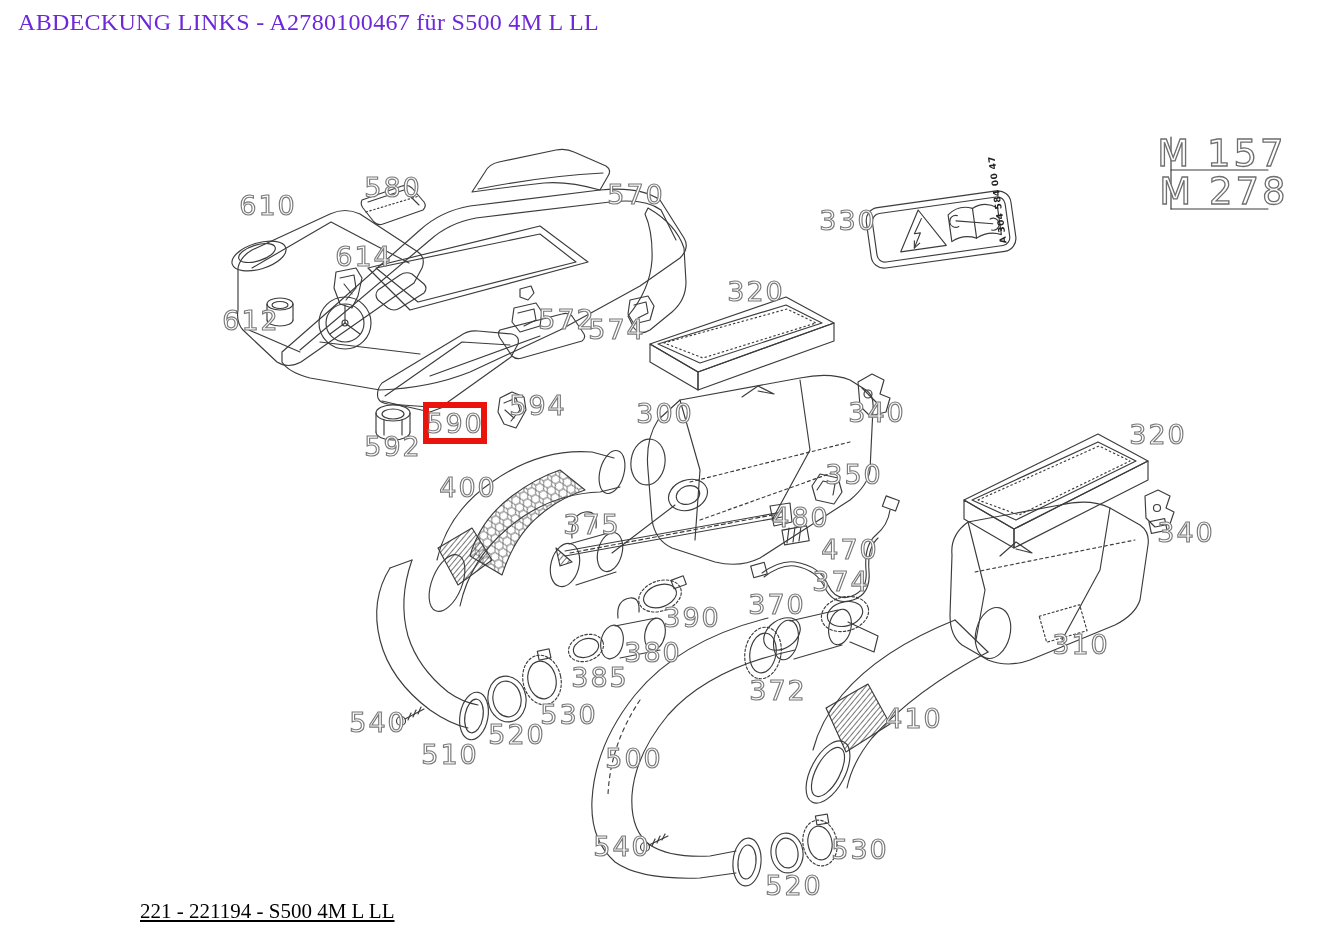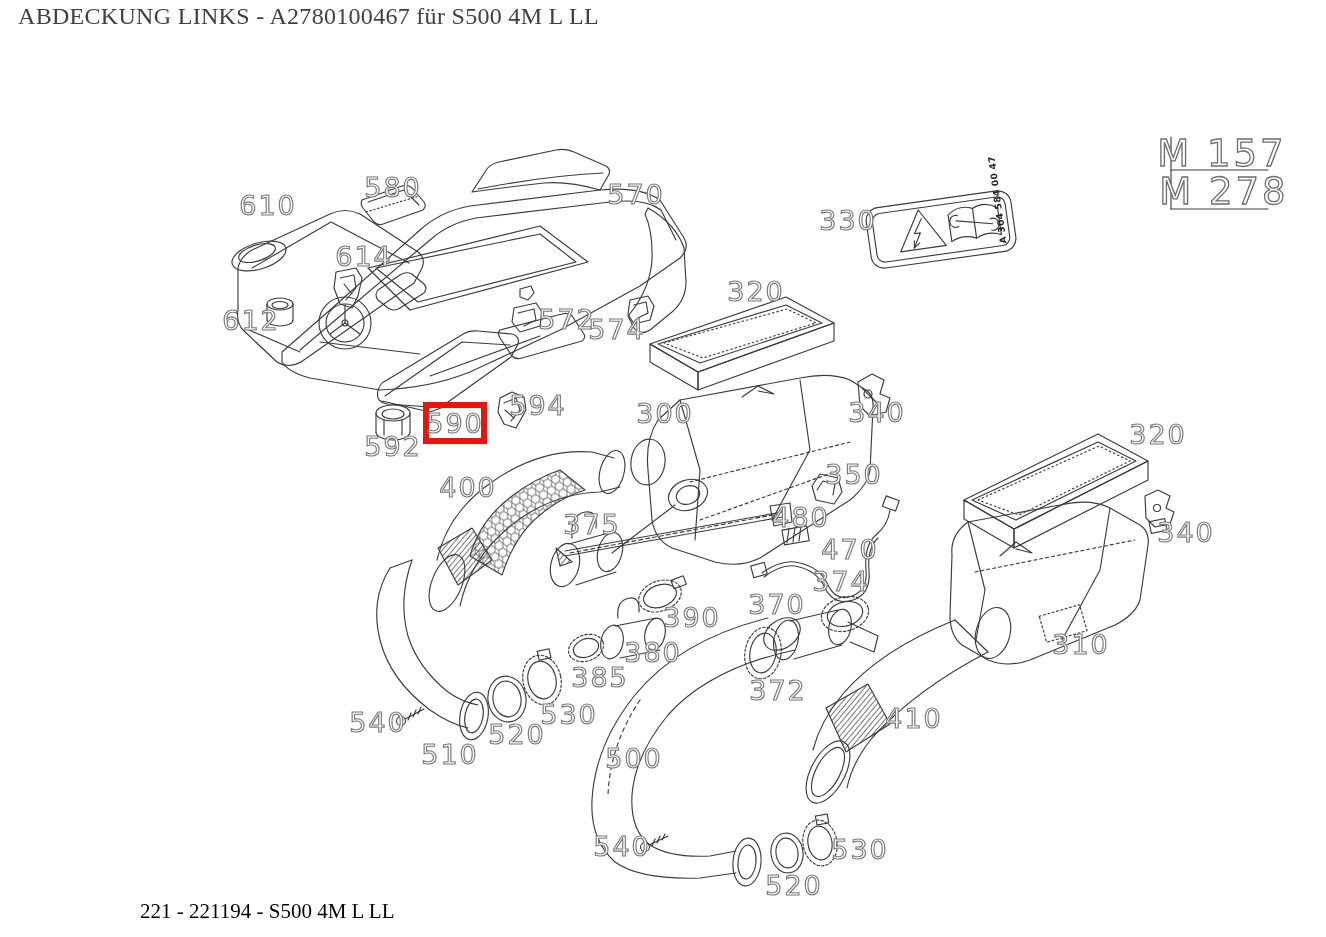--- a/index.html
+++ b/index.html
@@ -1,19 +1,19 @@
 <!DOCTYPE html>
 <html><head>
 <meta charset="utf-8">
 <style>
   html,body{margin:0;padding:0;background:#ffffff;}
   .page{position:relative;width:1326px;height:937px;background:#ffffff;overflow:hidden;
         font-family:"Liberation Serif", serif;}
-  .title{position:absolute;top:3px;left:18px;font-size:24px;color:#404040;letter-spacing:0.3px;white-space:nowrap;}
-  .footer{position:absolute;top:899px;left:140px;font-size:21px;color:#000;white-space:nowrap;}
+  .title{position:absolute;top:9px;left:18px;font-size:24px;color:#6d28d9;letter-spacing:0.3px;white-space:nowrap;}
+  .footer{position:absolute;top:899px;left:140px;font-size:21px;color:#000;white-space:nowrap;text-decoration:underline;}
   svg.diagram{position:absolute;top:0;left:0;}
   
   #art path,#art line,#art ellipse,#art circle,#art rect,#art polyline,#art polygon{
       fill:none;stroke:#3c3c3c;stroke-width:1.15;stroke-linejoin:round;stroke-linecap:round;}
   .part-label{font-family:"DejaVu Sans", sans-serif;font-size:27px;letter-spacing:2px;
       fill:#ffffff;stroke:#7a7a7a;stroke-width:1.15;}
   .engine-code{font-family:"DejaVu Sans", sans-serif;font-size:37px;letter-spacing:3px;
       fill:#ffffff;stroke:#6e6e6e;stroke-width:1.3;}
   .sticker-num{font-family:"DejaVu Sans", sans-serif;font-size:9px;font-weight:bold;fill:#222;
       letter-spacing:0.4px;stroke:none;}

